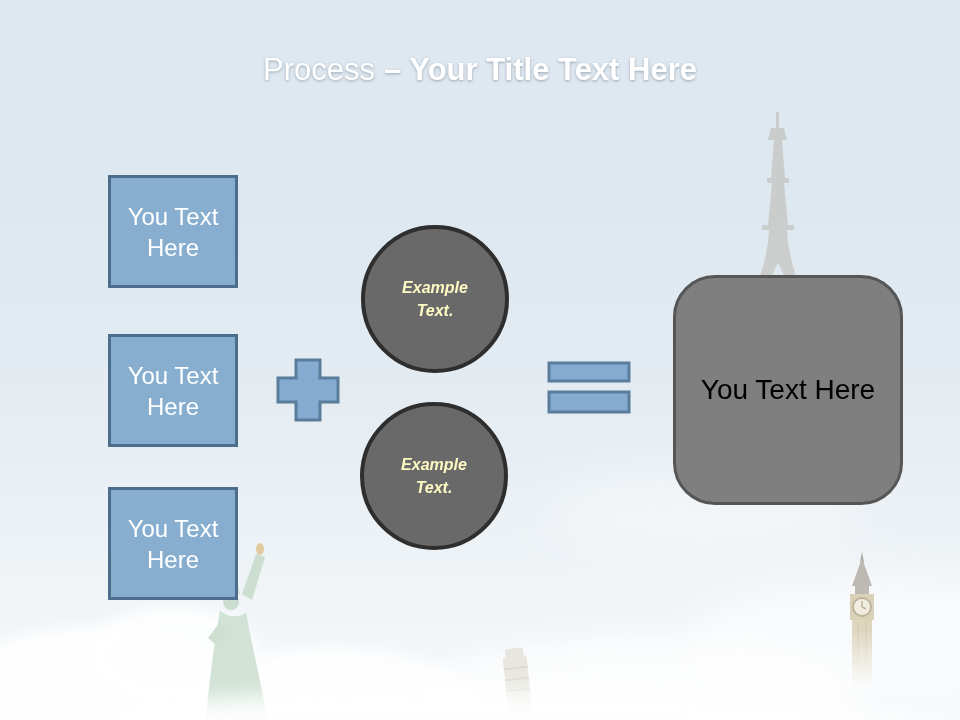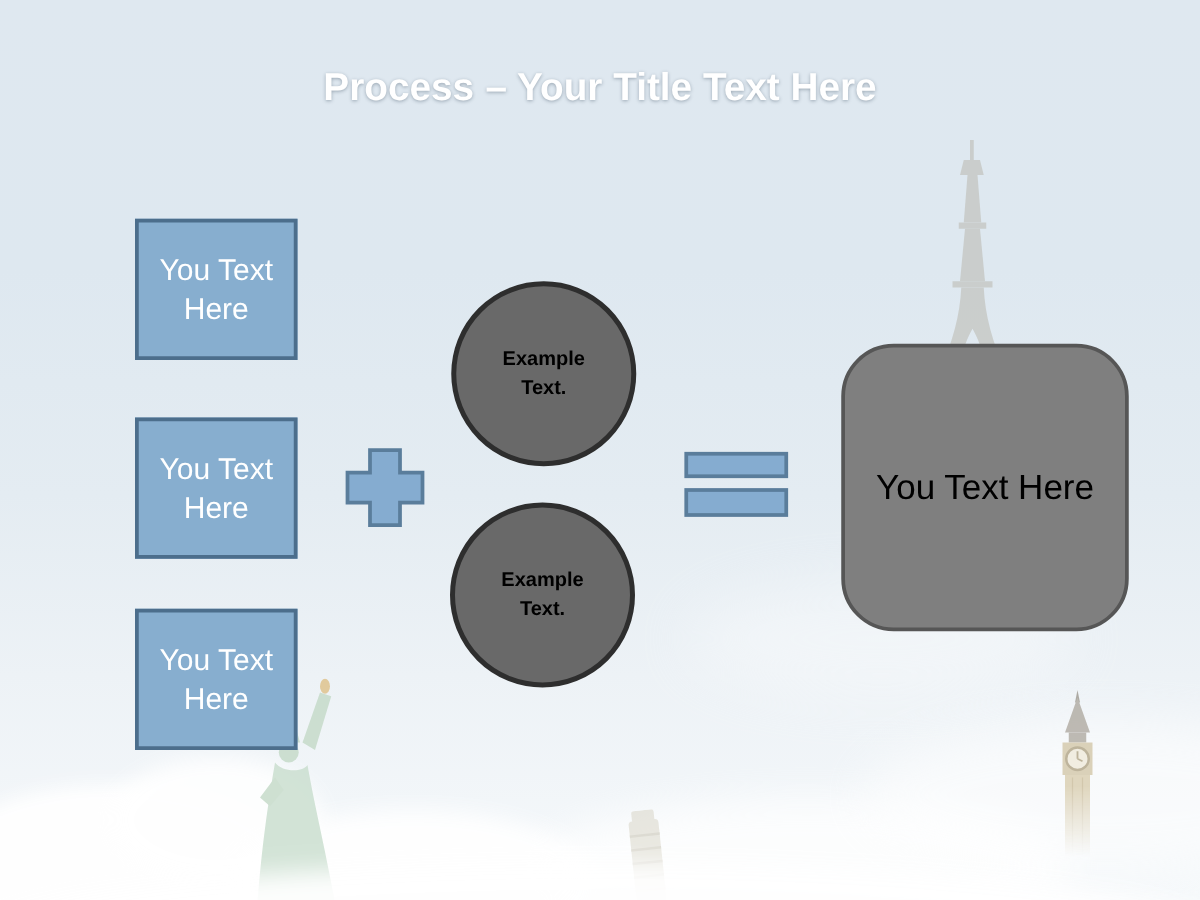--- a/index.html
+++ b/index.html
@@ -14,21 +14,21 @@
     background:linear-gradient(180deg,
       var(--header-top) 0%, #2d5174 10%, #3c688f 40%,
       var(--header-mid) 62%, #6typo 0, #5f89ae 72%,
       rgba(223,232,240,0) 100%);
   }
   .title{
     position:absolute;left:0;top:52px;width:960px;z-index:6;margin:0;
     text-align:center;color:var(--title-text);font-size:31px;font-weight:400;
     text-shadow:0 1px 3px rgba(20,40,60,.35);
   }
-  .title .t-bold{font-weight:700;}
+  .title .t-bold{font-weight:400;}
   .title .t-rest{margin-left:9px;font-weight:700;}
   
   .landmark{position:absolute;z-index:2;}
   .eiffel{left:736px;top:112px;opacity:.5;}
   .liberty{left:186px;top:542px;opacity:.85;}
   .pisa{left:486px;top:648px;opacity:.5;transform:rotate(-6deg);}
   .bigben{left:834px;top:552px;opacity:.72;
     -webkit-mask-image:linear-gradient(180deg,#000 0%,#000 55%,transparent 95%);
     mask-image:linear-gradient(180deg,#000 0%,#000 55%,transparent 95%);}
   .cloud{position:absolute;background:#fff;border-radius:50%;z-index:1;}
@@ -48,21 +48,21 @@
     color:var(--box-text);font-size:24px;line-height:31px;
   }
   .inbox.b1{top:175px;} .inbox.b2{top:334px;} .inbox.b3{top:487px;}
   .op{background:none;border:none;}
   .op-plus{left:275px;top:357px;}
   .op-equals{left:546px;top:360px;}
   .circle{
     width:148px;height:148px;border-radius:50%;
     background:var(--circle-fill);border:4px solid var(--circle-border);
     display:flex;flex-direction:column;align-items:center;justify-content:center;
-    color:#000000;font-size:16px;font-weight:700;line-height:23px;text-align:center;
+    color:#fef9c3;font-size:16px;font-weight:700;font-style:italic;line-height:23px;text-align:center;
   }
   .circle.cA{left:361px;top:225px;}
   .circle.cB{left:360px;top:402px;}
   .result{
     left:673px;top:275px;width:230px;height:230px;border-radius:42px;
     background:var(--result-fill);border:3px solid var(--result-border);
     display:flex;align-items:center;justify-content:center;text-align:center;
     color:var(--result-text);font-size:28px;
   }
 </style>

